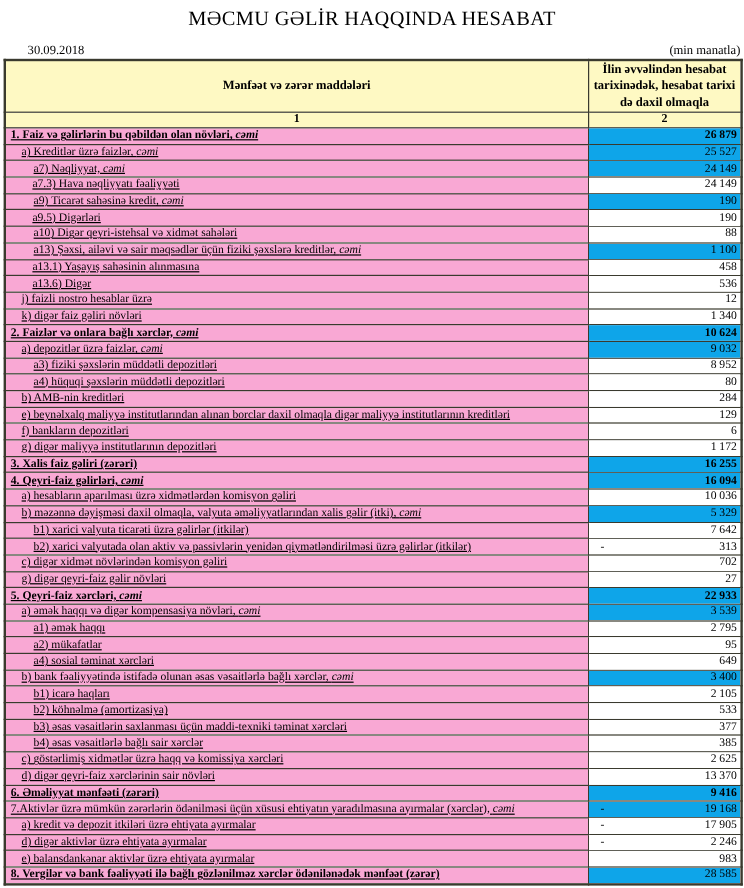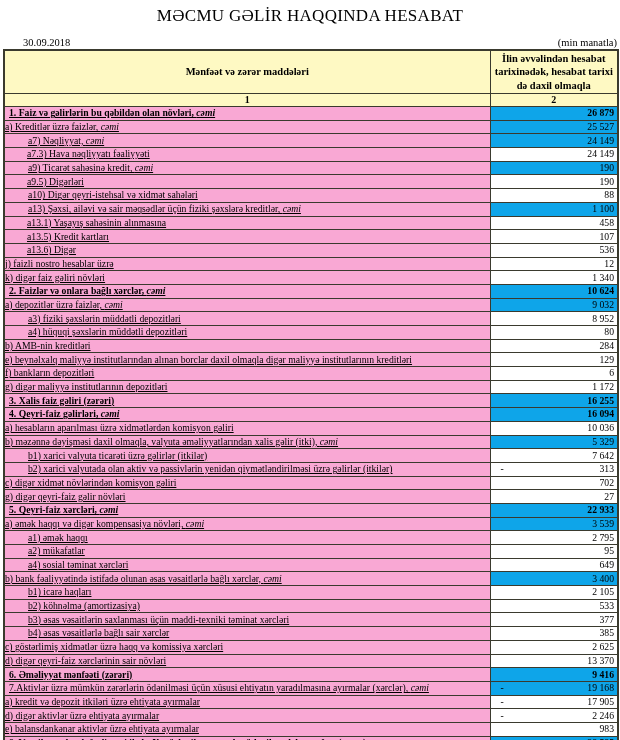--- a/index.html
+++ b/index.html
@@ -25,21 +25,21 @@
   }
   th{background:#fef9c3;font-weight:bold;}
   .h-main{height:42px;font-size:10.5px;white-space:normal;line-height:1.25;padding:0 4px;}
   .h-num{height:12px;font-size:10px;line-height:10px;}
   tbody td{height:12.7px;font-size:9.7px;line-height:10px;}
   td.lbl{background:#f9a8d4;text-align:left;text-decoration:underline;}
   td.val{text-align:right;padding-right:3px;position:relative;}
   td.val.cream{background:#0ea5e9;padding-left:27px;}
   td.val.white{background:#ffffff;}
   .ind0{padding-left:4px;}
-  .ind1{margin-top:21px;}
+  .ind1{padding-left:13px;margin-top:21px;}
   .ind2{padding-left:23px;}
   .ind3{padding-left:22px;}
   .b{font-weight:bold;}
   .it{font-style:italic;}
   .minus{position:absolute;left:10px;top:0;height:100%;display:flex;align-items:center;}
 </style>
 </head>
 <body>
 
 <div class="title">MƏCMU GƏLİR HAQQINDA HESABAT</div>
@@ -95,24 +95,20 @@
       </tr>
       <tr>
         <td class="lbl ind2"><span>a13) Şəxsi, ailəvi və sair məqsədlər üçün fiziki şəxslərə kreditlər, </span><span class="it">cəmi</span></td>
         <td class="val cream"><span>1 100</span></td>
       </tr>
       <tr>
         <td class="lbl ind3"><span>a13.1) Yaşayış sahəsinin alınmasına</span></td>
         <td class="val white"><span>458</span></td>
       </tr>
       <tr>
-        <td class="lbl ind3"><span>a13.5) Kredit kartları</span></td>
-        <td class="val white"><span>107</span></td>
-      </tr>
-      <tr>
         <td class="lbl ind3"><span>a13.6) Digər</span></td>
         <td class="val white"><span>536</span></td>
       </tr>
       <tr>
         <td class="lbl ind1"><span>j) faizli nostro hesablar üzrə</span></td>
         <td class="val white"><span>12</span></td>
       </tr>
       <tr>
         <td class="lbl ind1"><span>k) digər faiz gəliri növləri</span></td>
         <td class="val white"><span>1 340</span></td>

